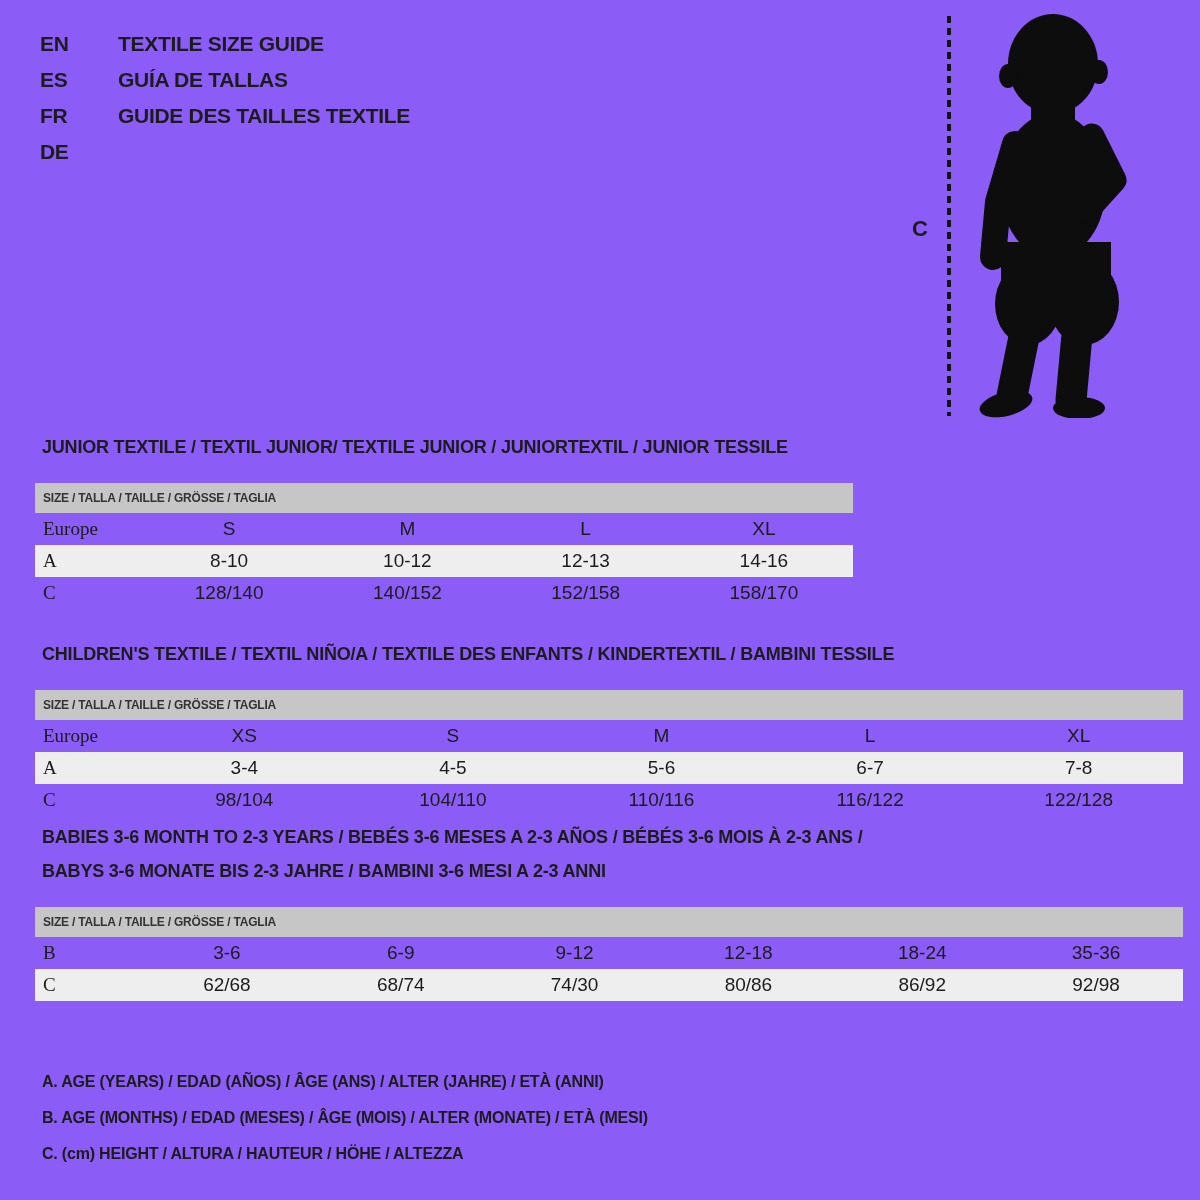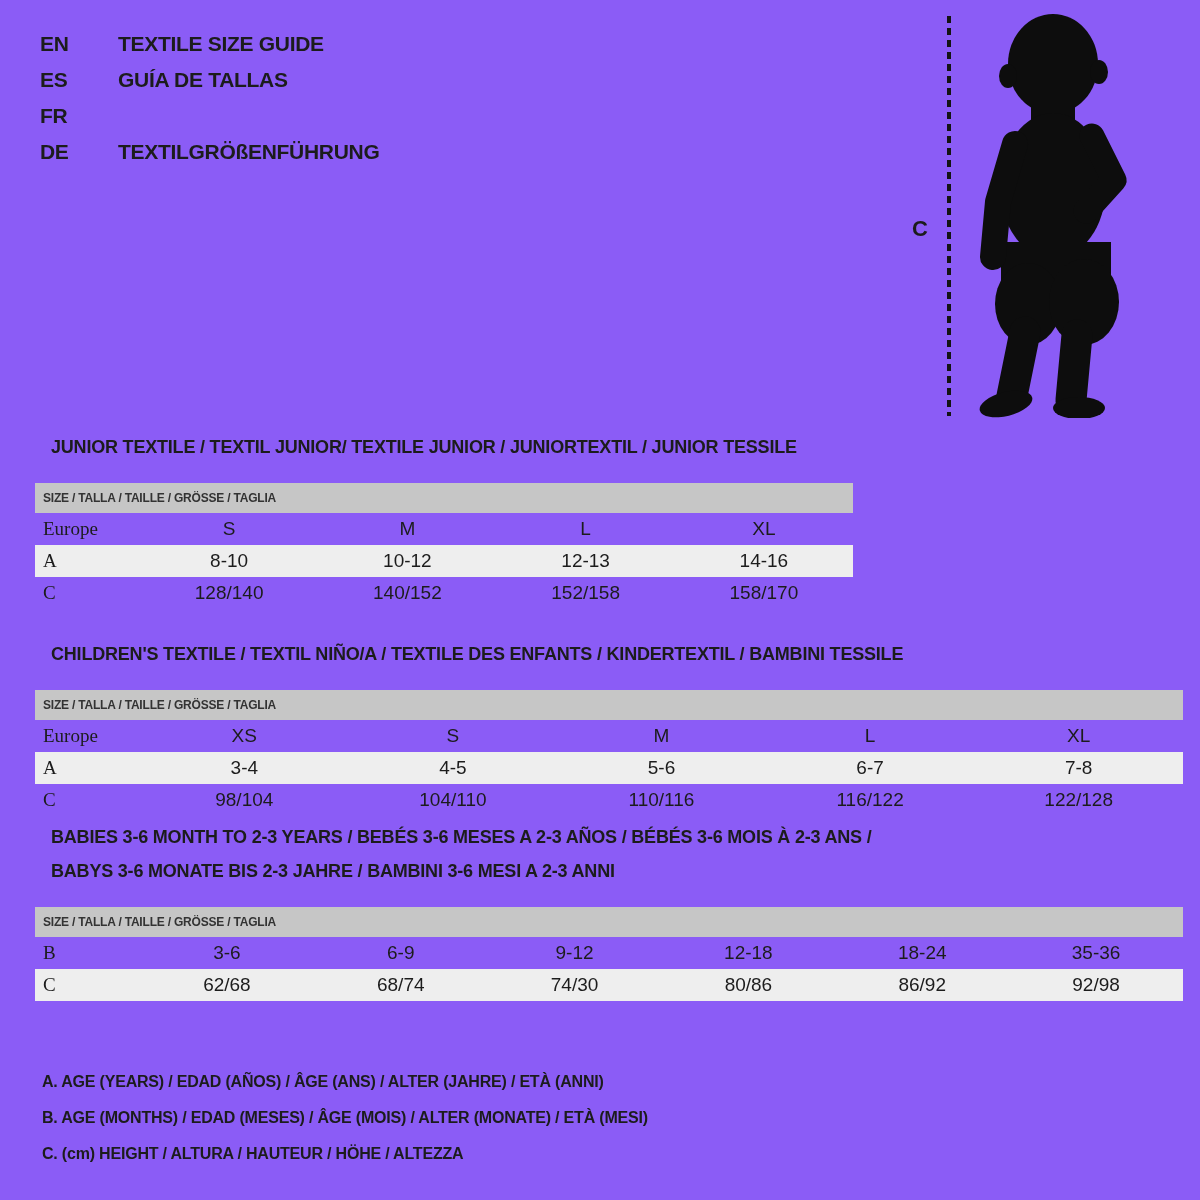--- a/index.html
+++ b/index.html
@@ -21,21 +21,21 @@
     position:absolute;left:947px;top:16px;width:4px;height:400px;
     background:repeating-linear-gradient(to bottom,#141414 0 7px,transparent 7px 12px);
   }
   .measure-label{position:absolute;left:912px;top:216px;font-size:22px;font-weight:bold;}
   .toddler{position:absolute;left:965px;top:10px;width:175px;height:408px;}
   
   .sec{position:absolute;left:35px;}
   .sec1{top:430px;width:818px;}
   .sec2{top:637px;width:1148px;}
   .sec3{top:820px;width:1148px;}
-  .sec-title{margin-left:16px;font-size:18px;font-weight:bold;letter-spacing:-0.2px;line-height:34px;margin-bottom:19px;}
+  .sec-title{margin-left:7px;font-size:18px;font-weight:bold;letter-spacing:-0.2px;line-height:34px;margin-bottom:19px;}
   .size-header{
     height:30px;background:#c6c6c6;display:flex;align-items:center;
     padding-left:8px;font-size:12px;font-weight:bold;color:#333;letter-spacing:-0.2px;
   }
   .trow{display:flex;height:32px;align-items:center;font-size:19px;}
   .trow.shaded{background:#eeeeee;}
   .cell0{flex:0 0 105px;width:105px;padding-left:8px;box-sizing:border-box;font-family:Liberation Serif, serif;}
   .cellv{flex:1;text-align:center;}
   
   .legend{position:absolute;left:42px;top:1064px;}
@@ -50,24 +50,24 @@
       <div class="lang-row">
         <span class="lang-code">EN</span>
         <span class="lang-label">TEXTILE SIZE GUIDE</span>
       </div>
       <div class="lang-row">
         <span class="lang-code">ES</span>
         <span class="lang-label">GUÍA DE TALLAS</span>
       </div>
       <div class="lang-row">
         <span class="lang-code">FR</span>
+        <span class="lang-label">GUIDE DES TAILLES TEXTILE</span>
       </div>
       <div class="lang-row">
         <span class="lang-code">DE</span>
-        <span class="lang-label">TEXTILGRÖßENFÜHRUNG</span>
       </div>
     </div>
 
   <div class="dashed-line"></div>
   <div class="measure-label">C</div>
 
   <svg class="toddler" viewBox="0 0 175 408" aria-hidden="true">
     <g fill="#0d0d0d" stroke="none">
       <ellipse cx="88" cy="54" rx="45" ry="50"></ellipse>
       <ellipse cx="43" cy="66" rx="9" ry="12"></ellipse>

